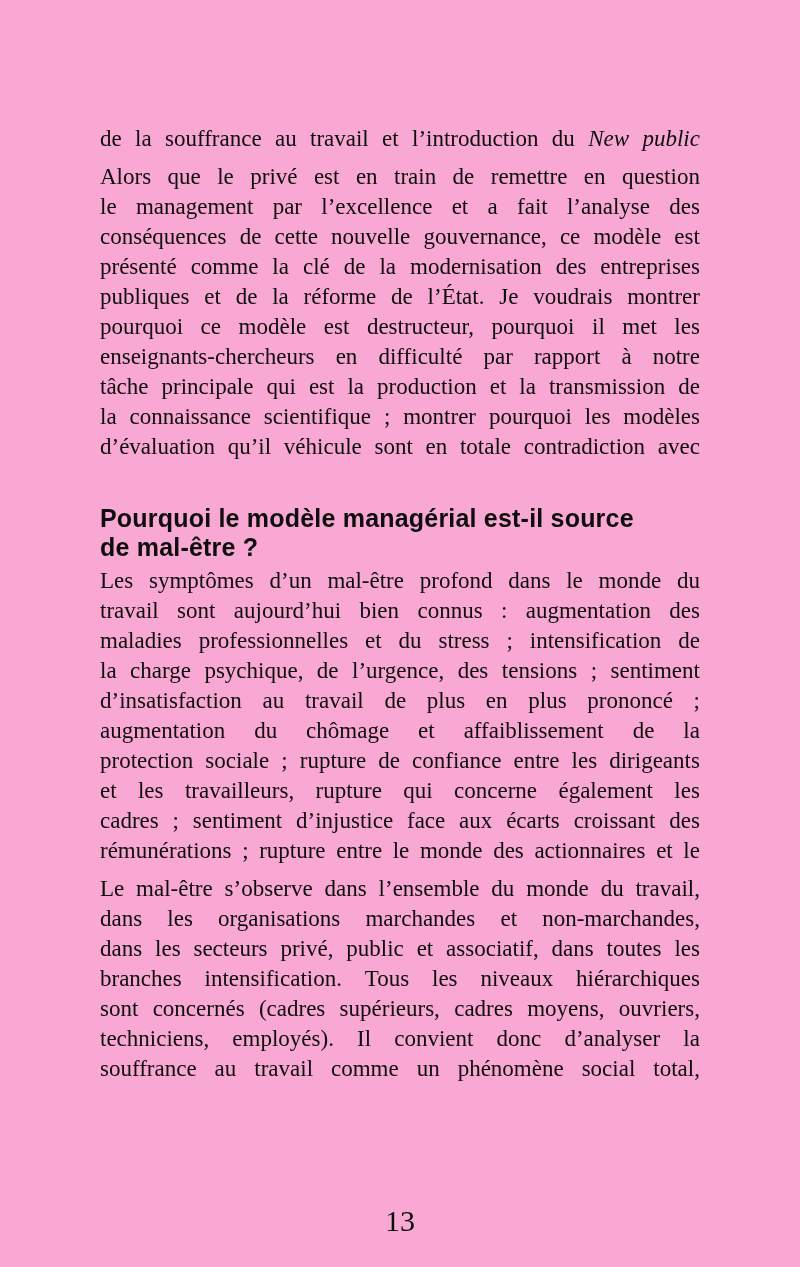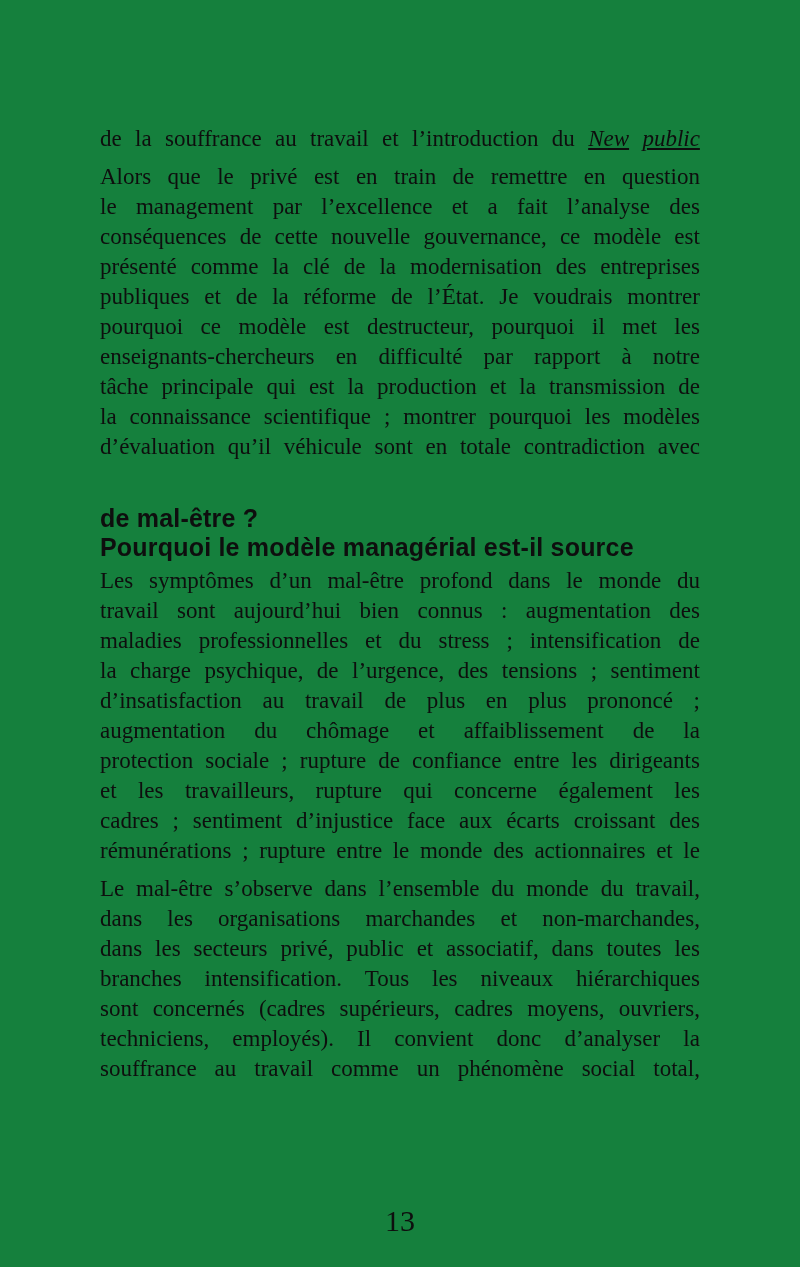--- a/index.html
+++ b/index.html
@@ -4,39 +4,39 @@
 <style>
   html, body { margin: 0; padding: 0; }
   body {
     width: 800px; height: 1267px;
     background: #ffffff;
     font-family: "Liberation Serif", "DejaVu Serif", serif;
     color: #0e0e0e;
     position: relative;
     overflow: hidden;
   }
-  .page { position: absolute; inset: 0; background: #15803d; }
+  .page { position: absolute; inset: 0; background: #f9a8d4; }
   .page-body {
     position: absolute;
     left: 100px; top: 124px;
     width: 600px;
   }
   .paragraph { margin: 0 0 8px 0; }
   .paragraph .line {
     font-size: 23px;
     line-height: 30px;
     white-space: nowrap;
   }
   
   .paragraph .line.jline {
     display: flex;
     justify-content: space-between;
     white-space: normal;
   }
-  .italic { font-style: italic; text-decoration: underline; }
+  .italic { font-style: italic; }
   .heading {
     margin: 42px 0 4px 0;
     font-family: "Liberation Sans", "DejaVu Sans", sans-serif;
     font-weight: bold;
   }
   .heading .line {
     font-size: 25px;
     line-height: 29px;
     white-space: nowrap;
     letter-spacing: 0.2px;
@@ -174,22 +174,22 @@
           <span>qu’il</span>
           <span>véhicule</span>
           <span>sont</span>
           <span>en</span>
           <span>totale</span>
           <span>contradiction</span>
           <span>avec</span>
         </div>
       </div>
       <div class="heading">
+        <div class="line"><span>Pourquoi le modèle managérial est-il source</span></div>
         <div class="line"><span>de mal-être ?</span></div>
-        <div class="line"><span>Pourquoi le modèle managérial est-il source</span></div>
       </div>
       <div class="paragraph">
         <div class="line jline">
           <span>Les</span>
           <span>symptômes</span>
           <span>d’un</span>
           <span>mal-être</span>
           <span>profond</span>
           <span>dans</span>
           <span>le</span>

